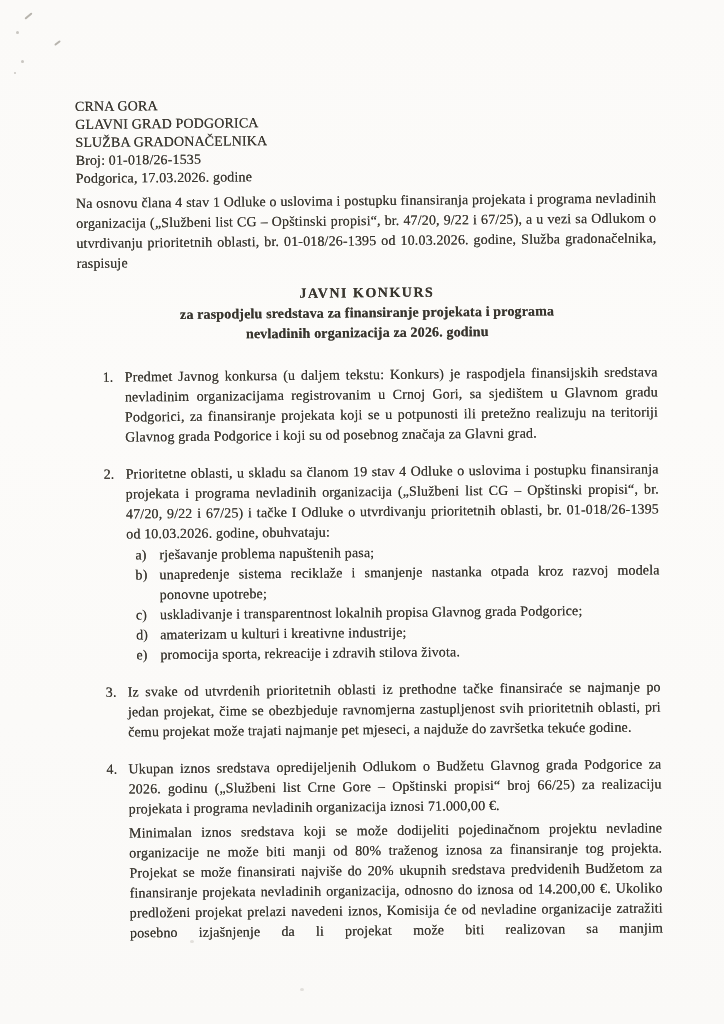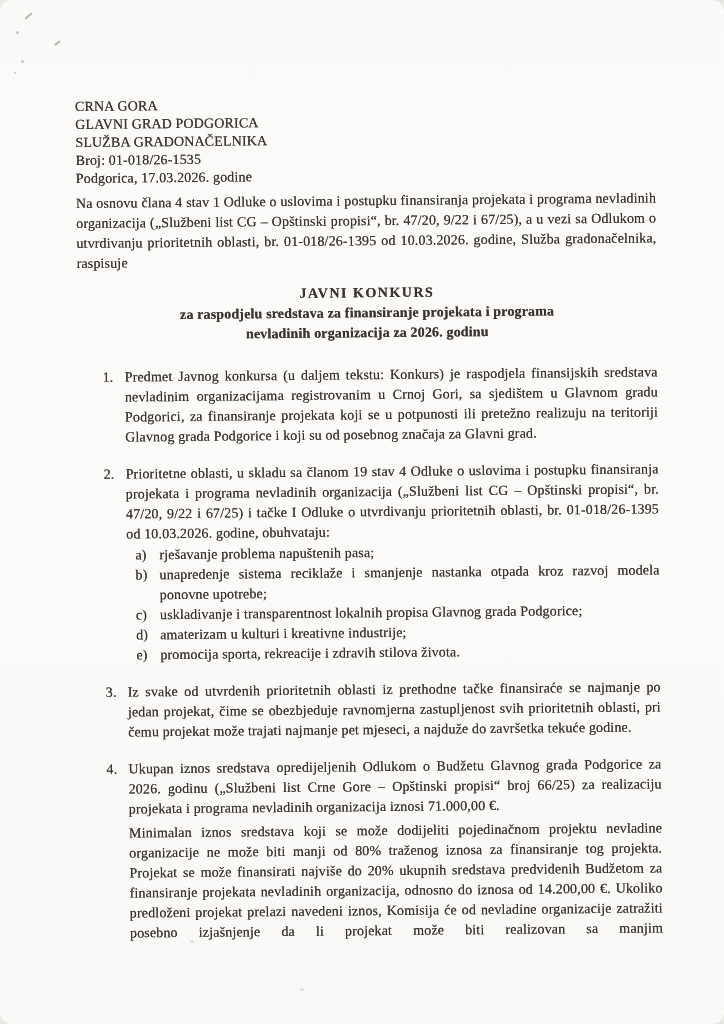--- a/index.html
+++ b/index.html
@@ -8,21 +8,20 @@
     background: #e9e8e5;
     font-family: "Liberation Serif", serif;
   }
   .page {
     position: relative;
     width: 724px; height: 1024px;
     background: #fcfbf9;
     background-image: linear-gradient(180deg, #fbfaf8 0%, #fcfbf9 40%, #faf9f7 100%);
     overflow: hidden;
     color: #39362f;
-    border-radius: 12px;
   }
   .content {
     position: absolute;
     left: 75px; top: 98px;
     width: 580px;
     transform: rotate(-0.55deg);
     transform-origin: left top;
     font-size: 14px;
     line-height: 20px;
     letter-spacing: 0.15px;

